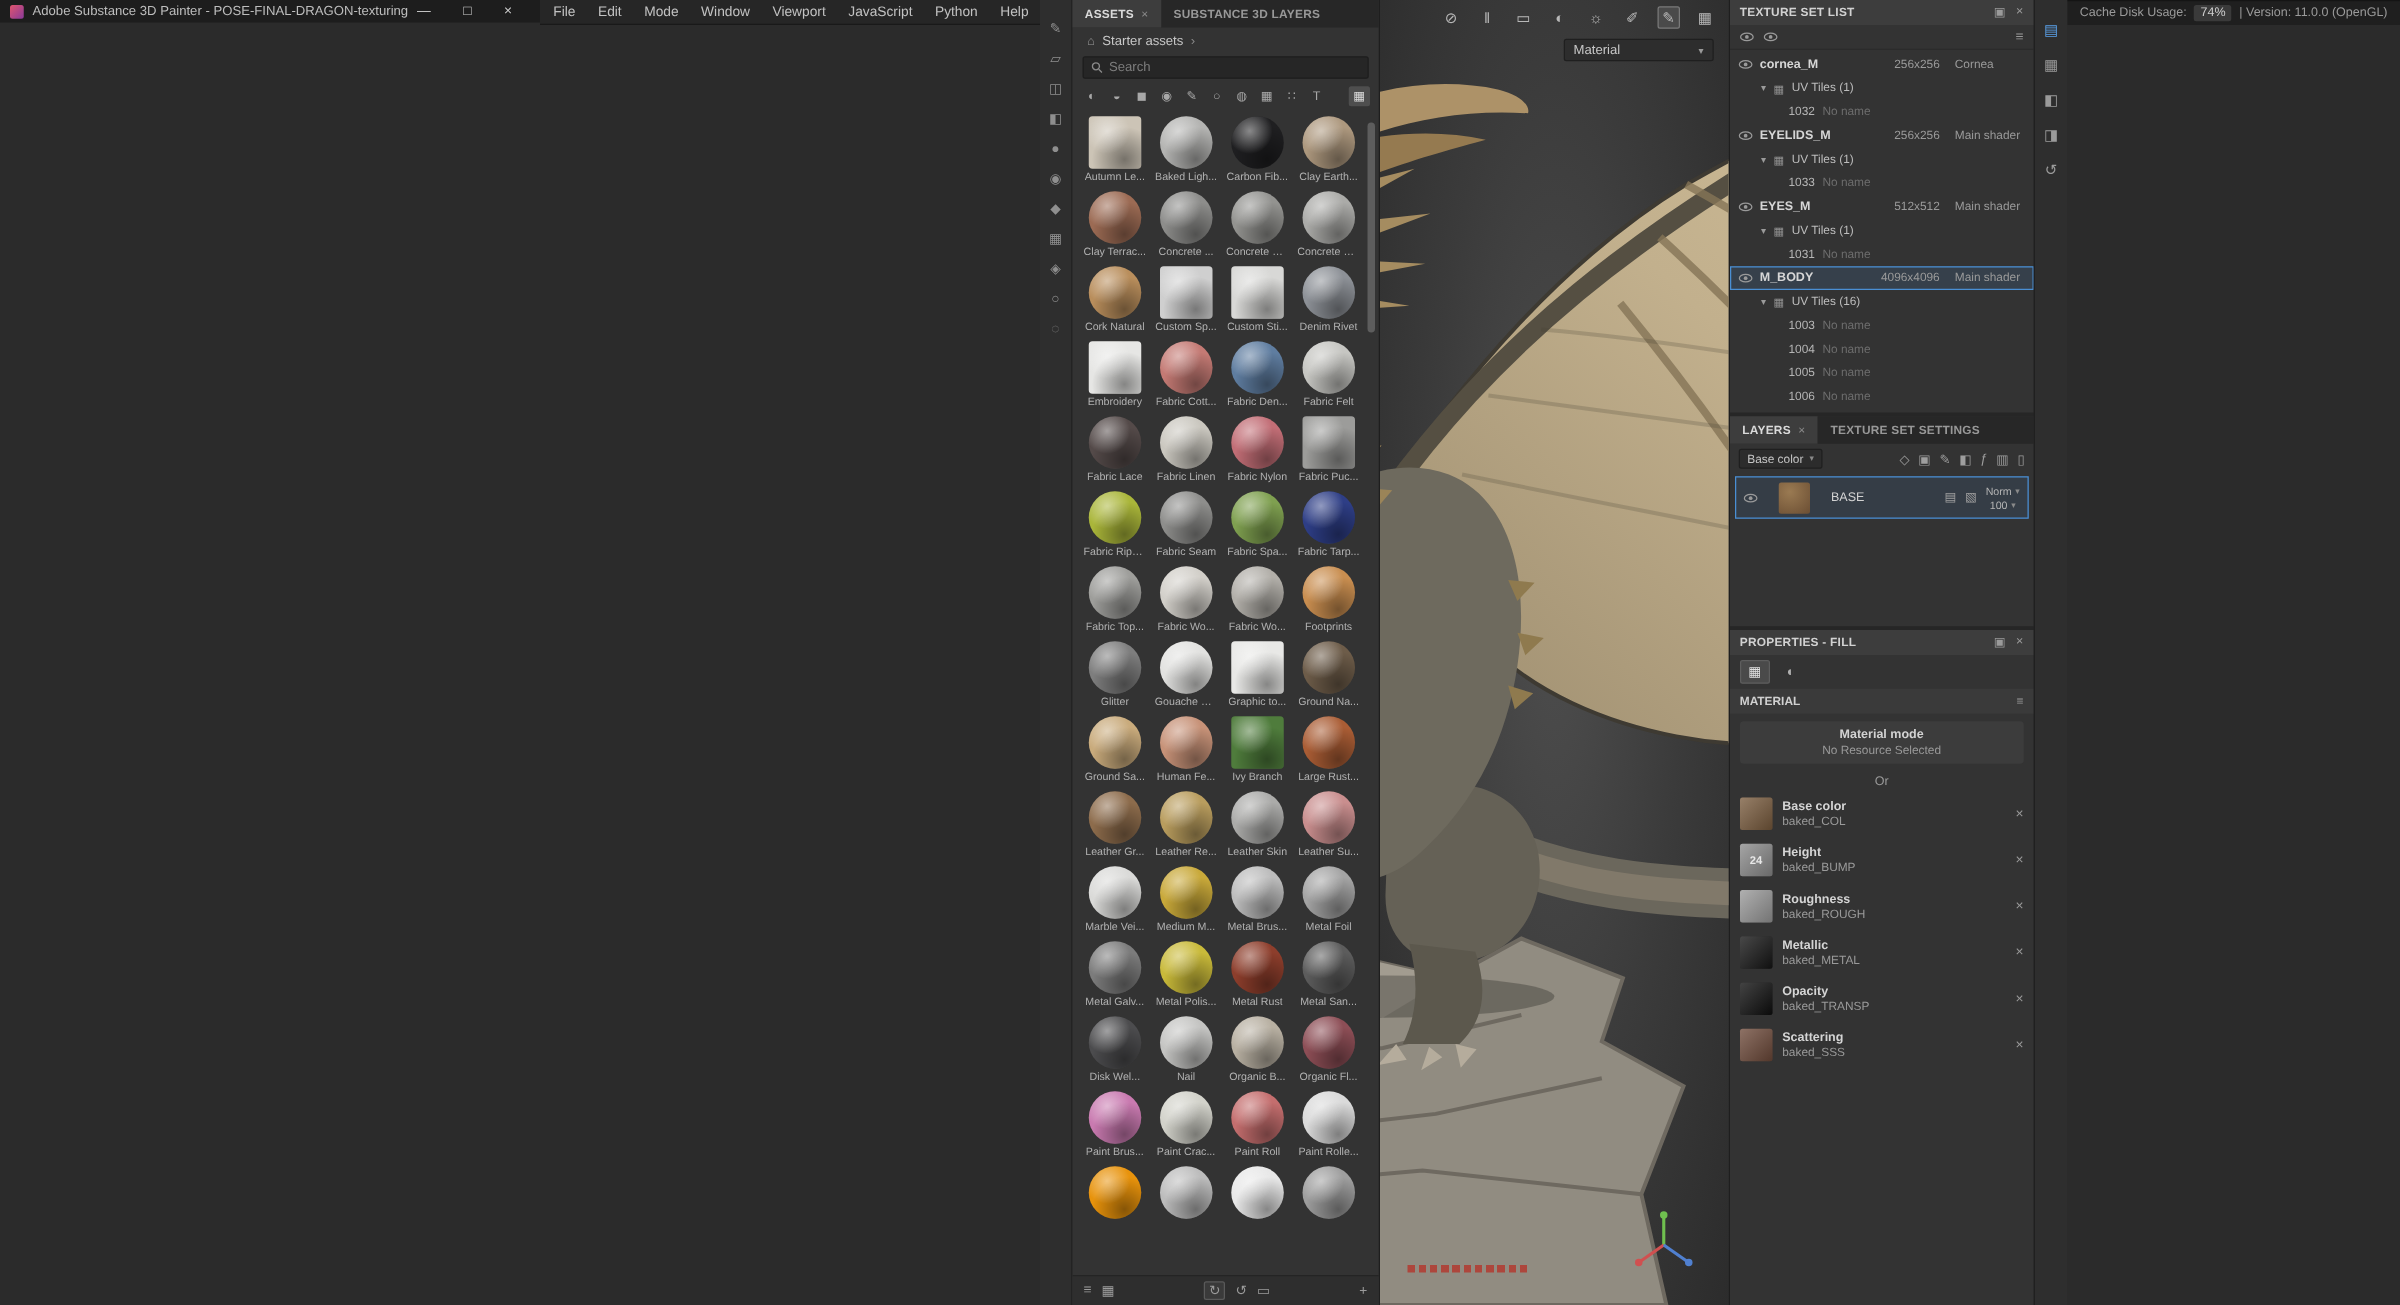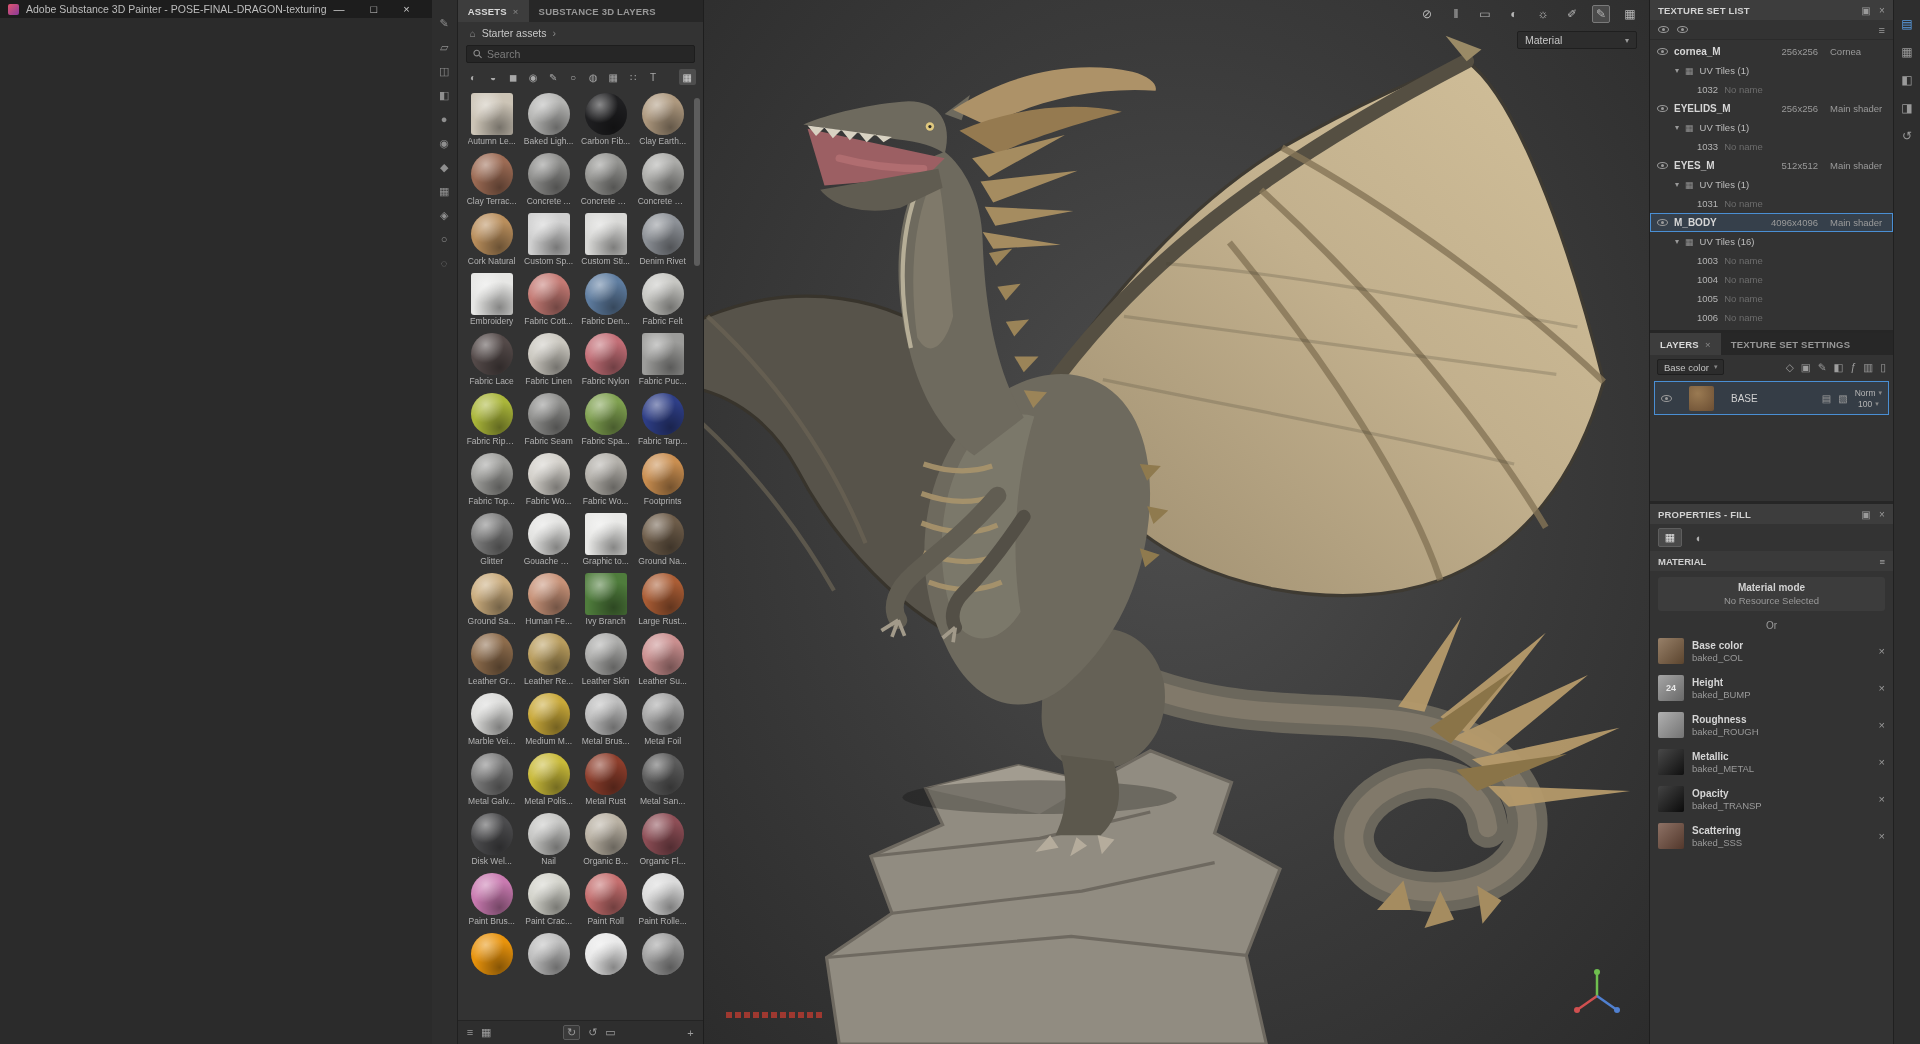--- a/index.html
+++ b/index.html
@@ -131,20 +131,38 @@
   <div class="titlebar">
     <div class="app-icon"></div>
     <span>Adobe Substance 3D Painter - POSE-FINAL-DRAGON-texturing</span>
     <div class="win-controls">
       <span>—</span>
       <span>□</span>
       <span>×</span>
     </div>
   </div>
 
+  <div class="menubar">
+
+      <span class="menu-item">File</span>
+
+      <span class="menu-item">Edit</span>
+
+      <span class="menu-item">Mode</span>
+
+      <span class="menu-item">Window</span>
+
+      <span class="menu-item">Viewport</span>
+
+      <span class="menu-item">JavaScript</span>
+
+      <span class="menu-item">Python</span>
+
+      <span class="menu-item">Help</span>
+    </div>
 
   <div class="main">
 
     <div class="toolstrip">
 
         <span class="tool-icon">✎</span>
 
         <span class="tool-icon">▱</span>
 
         <span class="tool-icon">◫</span>
@@ -894,13 +912,18 @@
         <span class="rs-icon">▦</span>
 
         <span class="rs-icon">◧</span>
 
         <span class="rs-icon">◨</span>
 
         <span class="rs-icon">↺</span>
       </div>
   </div>
 
+  <div class="statusbar">
+    <span>Cache Disk Usage:</span>
+    <span class="badge">74%</span>
+    <span>| Version: 11.0.0 (OpenGL)</span>
+  </div>
 </div>
 
 </body></html>

